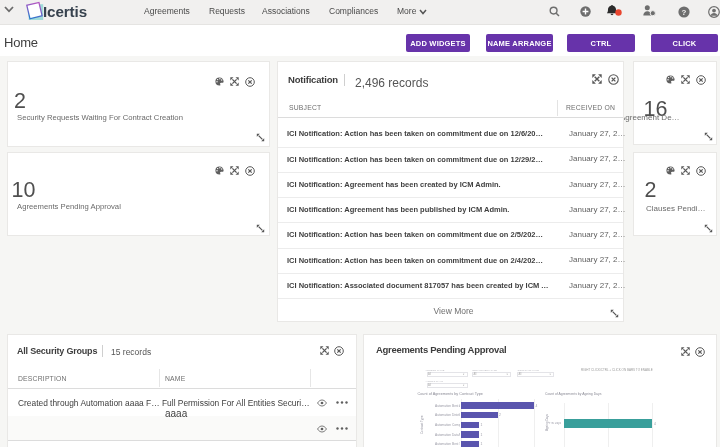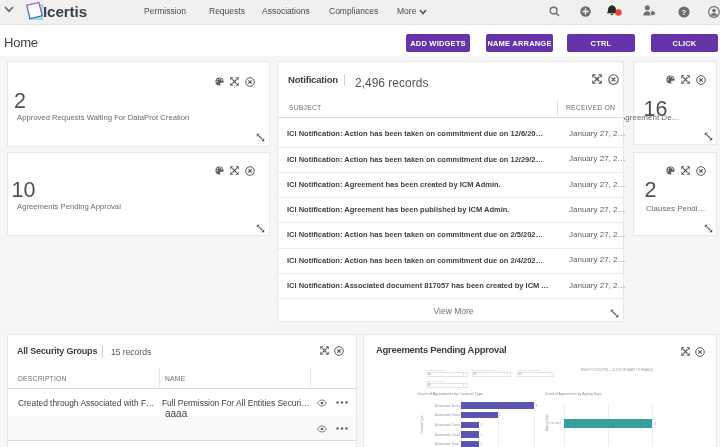--- a/index.html
+++ b/index.html
@@ -34,21 +34,21 @@
         <linearGradient id="lg" x1="0.75" y1="0" x2="0.25" y2="1">
           <stop offset="0" stop-color="#b157c2"></stop>
           <stop offset="0.45" stop-color="#7e60c8"></stop>
           <stop offset="1" stop-color="#2e78cb"></stop>
         </linearGradient>
       </defs>
     <rect x="2.7" y="3.2" width="14.5" height="15.8" fill="#a0dcda"></rect>
     <rect x="2.2" y="2.7" width="12.5" height="13.7" fill="#ffffff" stroke="url(#lg)" stroke-width="1.3" transform="rotate(-13.4 8.45 9.55)"></rect>
   </svg>
   <div style="position:absolute;left:43px;top:2.5px;font-size:15.2px;font-weight:bold;letter-spacing:-0.1px;color:#37424e">Icertis</div>
-  <div class="navitem" style="left:144px">Permission</div>
+  <div class="navitem" style="left:144px">Agreements</div>
   <div class="navitem" style="left:209px">Requests</div>
   <div class="navitem" style="left:262px">Associations</div>
   <div class="navitem" style="left:329px">Compliances</div>
   <div class="navitem" style="left:397px">More</div>
   <svg width="8" height="6" style="position:absolute;left:419px;top:9px" viewBox="0 0 8 6">
       <path d="M1 1 L4 4.5 L7 1" stroke="#555" stroke-width="1.5" fill="none"></path>
     </svg>
 
   <svg width="11" height="11" style="position:absolute;left:549px;top:6px" viewBox="0 0 11 11">
       <circle cx="4.6" cy="4.6" r="3.4" stroke="#6e6e6e" stroke-width="1.4" fill="none"></circle>
@@ -107,21 +107,21 @@
         <path d="M0.3 8.7 v-3.2 l3.2 3.2z"></path>
         <path d="M8.7 8.7 h-3.2 l3.2-3.2z"></path>
       </g>
     </svg>
     <svg width="10" height="10" viewBox="0 0 10 10">
       <circle cx="5" cy="5" r="4.3" stroke="#575757" stroke-width="1" fill="none"></circle>
       <path d="M3.3 3.3 L6.7 6.7 M6.7 3.3 L3.3 6.7" stroke="#575757" stroke-width="1.2"></path>
     </svg>
   </div>
 <div class="kpi-num" style="left:14px;top:89px">2</div>
-<div class="kpi-label" style="left:17px;top:113px;width:240px">Approved Requests Waiting For DataProt Creation</div>
+<div class="kpi-label" style="left:17px;top:113px;width:240px">Security Requests Waiting For Contract Creation</div>
 <div class="rs" style="left: 256px; top: 133px; position: absolute;">
     <svg width="9" height="9" viewBox="0 0 9 9">
       <path d="M2.6 2.6 L6.4 6.4" stroke="#555" stroke-width="1.2"></path>
       <path d="M0.8 0.8 h3 l-3 3z M8.2 8.2 h-3 l3-3z" fill="#555"></path>
     </svg>
   </div>
 
 <div class="card" style="left:7px;top:152px;width:263px;height:84px"></div>
 <div class="icons" style="left:215px;top:166px" id="iconsB">
     <svg width="9" height="9" viewBox="0 0 9 9">
@@ -299,21 +299,21 @@
     <svg width="10" height="10" viewBox="0 0 10 10">
       <circle cx="5" cy="5" r="4.3" stroke="#575757" stroke-width="1" fill="none"></circle>
       <path d="M3.3 3.3 L6.7 6.7 M6.7 3.3 L3.3 6.7" stroke="#575757" stroke-width="1.2"></path>
     </svg>
   </div>
 <div class="thead" style="position:absolute;left:18px;top:375px">DESCRIPTION</div>
 <div class="thead" style="position:absolute;left:165px;top:375px">NAME</div>
 <div style="position:absolute;left:159px;top:369px;width:1px;height:18px;background:#e6e6e6"></div>
 <div style="position:absolute;left:310px;top:369px;width:1px;height:18px;background:#e6e6e6"></div>
 <div style="position:absolute;left:8px;top:387.5px;width:348px;height:1px;background:#dcdcdc"></div>
-<div style="position:absolute;left:18px;top:398px;font-size:8.4px;color:#3e3e3e;white-space:nowrap">Created through Associated with F…</div>
+<div style="position:absolute;left:18px;top:398px;font-size:8.4px;color:#3e3e3e;white-space:nowrap">Created through Automation aaaa F…</div>
 <div style="position:absolute;left:162px;top:398px;font-size:8.4px;color:#3e3e3e;white-space:nowrap">Full Permission For All Entities Securi…</div>
 <div class="eye" style="left: 317px; top: 399px; position: absolute;">
     <svg width="10" height="8" viewBox="0 0 11 8">
       <path d="M0.6 4 C2 1.6 4 0.7 5.5 0.7 C7 0.7 9 1.6 10.4 4 C9 6.4 7 7.3 5.5 7.3 C4 7.3 2 6.4 0.6 4z" stroke="#5f5f5f" stroke-width="0.9" fill="none"></path>
       <circle cx="5.5" cy="4" r="1.5" fill="#5f5f5f"></circle>
     </svg>
   </div>
 <div class="dots" style="left: 336px; top: 401px; position: absolute;">
     <svg width="12" height="3" viewBox="0 0 12 3">
       <circle cx="1.5" cy="1.5" r="1.2" fill="#5f5f5f"></circle>

